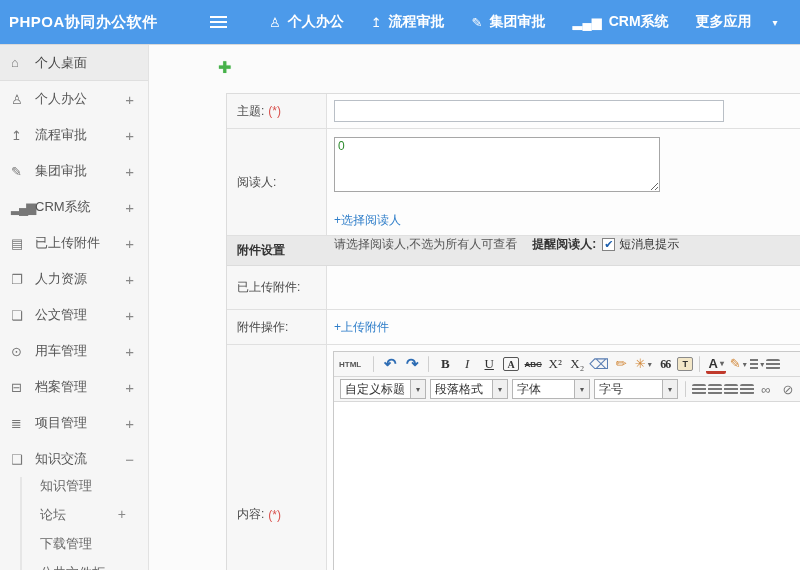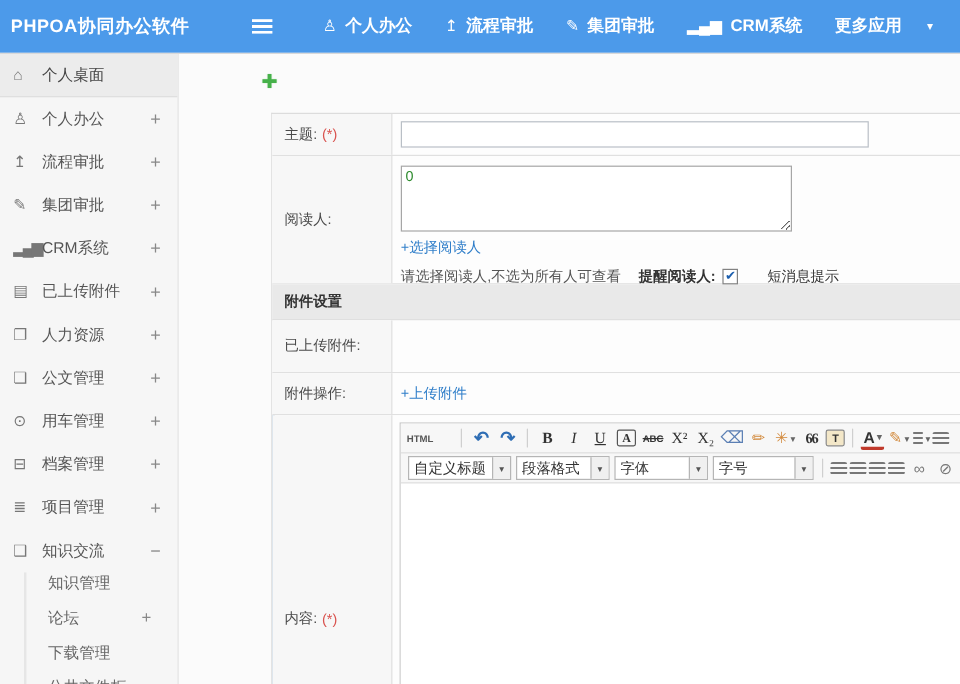--- a/index.html
+++ b/index.html
@@ -46,39 +46,39 @@
   .req { color:#D9534F; margin-left:4px; }
   .fv { flex:1; display:flex; align-items:center; padding-left:7px; }
   .row-subject { height:35px; }
   .subject-input { width:390px; height:22px; border:1px solid #B9BFC6; background:#fff; outline:none; padding:0 3px; font-size:12px; }
   .row-readers { height:107px; }
   .row-readers .fv { display:block; padding-top:8px; }
   .readers-ta { width:326px; height:55px; border:1px solid #A6A6A6; background:#fff;
     color:#2E8B2E; font-size:12px; padding:1px 3px; resize:both; outline:none; display:block;
     font-family:"Liberation Sans","DejaVu Sans",sans-serif; }
   .link { color:#2F7EC9; text-decoration:none; font-size:12px; cursor:pointer; display:inline-block; }
-  .readers-link { margin-top:5px; }
+  .readers-link { margin-top:20px; }
   .hint-line { margin-top:7px; display:flex; align-items:center; color:#555; }
   .remind { font-weight:bold; color:#333; margin-left:15px; }
   .cbx { width:13px; height:13px; border:1px solid #828282; background:#fff; margin:0 4px 0 6px;
     display:inline-flex; align-items:center; justify-content:center;
     font-size:11px; line-height:11px; color:#1d5fae; cursor:pointer; }
-  .sms { color:#333;margin-left:20px; }
+  .sms { color:#333; }
   .row-section { height:30px; background:#E9E9E9; align-items:center; display:flex; padding-left:10px;
     font-weight:bold; color:#333; border-bottom:1px solid #DCDCDC; }
   .row-uploaded { height:44px; }
   .row-ops { height:35px; }
   .row-content { height:340px; box-shadow:inset 2px 0 0 #8FB2CC; }
   .row-content .fv { display:block; padding:6px; }
   
   .editor { width:600px; border:1px solid #C9C9C9; background:#fff; }
   .tb { display:flex; align-items:center; padding:2px 4px; background:#F7F7F7; border-bottom:1px solid #D8D8D8; height:25px; }
   .tbtn { min-width:20px; height:20px; display:inline-flex; align-items:center; justify-content:center;
     margin:0 1px; font-size:13px; color:#333; font-family:"Liberation Serif",serif; cursor:pointer; border-radius:2px; }
-  .tbtn.html { font-family:"Liberation Sans",sans-serif; font-size:8px; font-weight:bold; color:#555; margin-right:18px; }
+  .tbtn.html { font-family:"Liberation Sans",sans-serif; font-size:8px; font-weight:bold; color:#555; margin-right:7px; }
   .tbtn.sep { min-width:1px; width:1px; height:16px; background:#CFCFCF; margin:0 5px; cursor:default; padding:0; }
   .tbtn.blue { color:#2E6DB4; font-size:15px; font-weight:bold; }
   .tbtn.bold { font-weight:bold; }
   .tbtn.italic { font-style:italic; }
   .tbtn.underline { text-decoration:underline; }
   .tbtn.boxed { border:1px solid #555; font-size:10px; width:16px; min-width:0; height:14px; margin:0 3px; font-weight:bold; }
   .tbtn.strike { font-size:8px; font-weight:bold; text-decoration:line-through; font-family:"Liberation Sans",sans-serif;text-align:center; }
   .tbtn.slate { color:#5B7FB4; font-size:14px; }
   .tbtn.orange { color:#D2893B; font-size:13px; }
   .tbtn.quote { font-weight:bold; font-size:12px; letter-spacing:-1px; }

